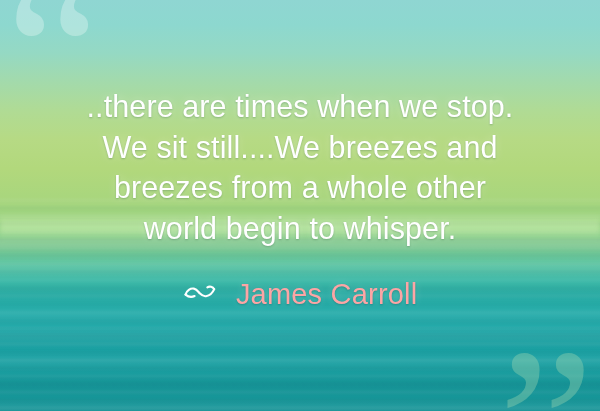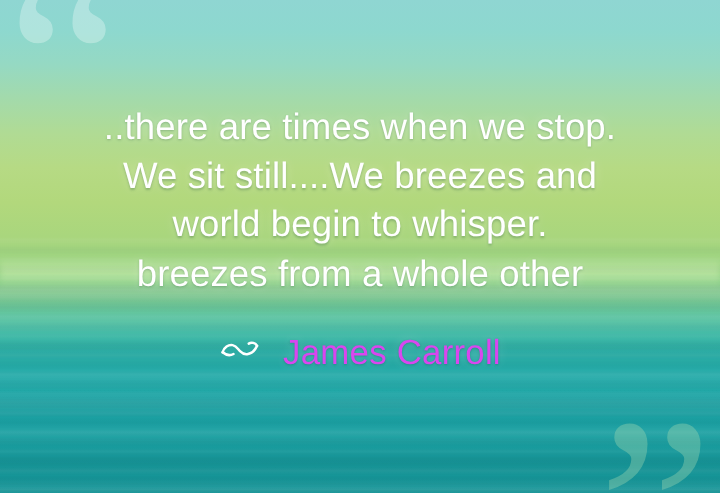--- a/index.html
+++ b/index.html
@@ -171,21 +171,21 @@
     line-height: 1.33;
     text-shadow:
       0 1px 2px rgba(40,90,60,0.30),
       0 0 10px rgba(255,255,255,0.28);
     white-space: nowrap;
   }
 
   .attribution {
     display: block;
     margin-top: 30px;
-    color: #d946ef;
+    color: #fca5a5;
     font-size: 29px;
     font-weight: 300;
     letter-spacing: 0.2px;
     text-shadow:
       0 1px 2px rgba(20,80,80,0.32),
       0 0 10px rgba(255,255,255,0.22);
     white-space: nowrap;
   }
 
   .swash {
@@ -209,22 +209,22 @@
   <div class="light-streak-b"></div>
 
   <div class="quote-mark quote-open">“</div>
 
   <div class="quote-mark quote-close">”</div>
 
   <div class="quote-content">
 
     <span class="quote-line">..there are times when we stop.</span>
     <span class="quote-line">We sit still....We breezes and</span>
+    <span class="quote-line">breezes from a whole other</span>
     <span class="quote-line">world begin to whisper.</span>
-    <span class="quote-line">breezes from a whole other</span>
 
     <span class="attribution">
       <span class="swash">
         <svg width="34" height="15" viewBox="0 0 34 15" aria-hidden="true">
           <path d="M2.5 9.6 C3.6 5.4 7.4 3.0 10.9 3.6 C14.0 4.2 15.4 7.0 17.0 8.6
                    C18.6 10.2 20.4 11.6 23.0 11.2 C26.4 10.7 29.6 8.0 31.2 4.2" fill="none" stroke="#ffffff" stroke-width="2.1" stroke-linecap="round" stroke-linejoin="round"></path>
           <path d="M2.5 9.6 C5.2 11.9 8.9 12.4 11.6 11.0" fill="none" stroke="#ffffff" stroke-width="2.1" stroke-linecap="round"></path>
           <path d="M31.2 4.2 C29.8 1.6 26.6 0.9 24.3 2.3" fill="none" stroke="#ffffff" stroke-width="2.1" stroke-linecap="round"></path>
         </svg>
       </span>

